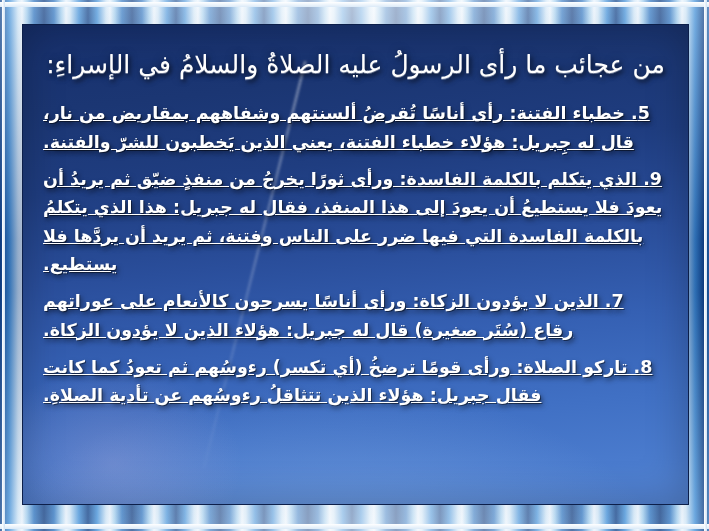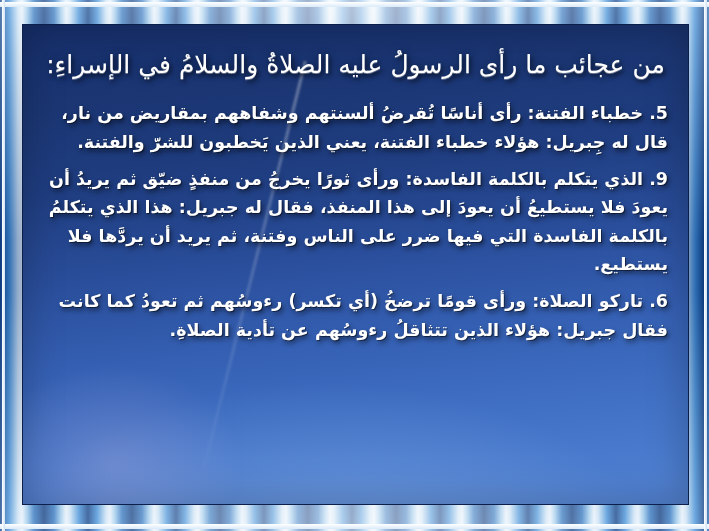--- a/index.html
+++ b/index.html
@@ -136,26 +136,27 @@
     margin: 8px 0 16px 0;
     direction: rtl;
   }
 
   .para {
     font-family: "DejaVu Sans", "Liberation Sans", sans-serif;
     font-size: 17.5px;
     line-height: 1.62;
     color: #ffffff;
     font-weight: bold;
-    text-align: right;
+    text-align: left;
     direction: rtl;
     margin: 0 0 9px 0;
     text-shadow:
       1px 1px 0 rgba(0,0,0,0.45),
       2px 3px 5px rgba(0,0,0,0.55);
+    text-decoration: underline;
   }
   .para:last-child { margin-bottom: 0; }
 </style>
 </head>
 <body>
 
 <div id="slide">
 
   <div class="frame-base"></div>
   <div class="frame-sheen"></div>
@@ -169,18 +170,19 @@
     <div class="glow-bl"></div>
 
     <div id="content">
 
       <div class="title">من عجائب ما رأى الرسولُ عليه الصلاةُ والسلامُ في الإسراءِ:</div>
 
       <p class="para">5. خطباء الفتنة: رأى أناسًا تُقرضُ ألسنتهم وشفاههم بمقاريض من نار، قال له جِبريل: هؤلاء خطباء الفتنة، يعني الذين يَخطبون للشرّ والفتنة.</p>
 
       <p class="para">9. الذي يتكلم بالكلمة الفاسدة: ورأى ثورًا يخرجُ من منفذٍ ضيّق ثم يريدُ أن يعودَ فلا يستطيعُ أن يعودَ إلى هذا المنفذ، فقال له جبريل: هذا الذي يتكلمُ بالكلمة الفاسدة التي فيها ضرر على الناس وفتنة، ثم يريد أن يردَّها فلا يستطيع.</p>
 
+      <p class="para">7. الذين لا يؤدون الزكاة: ورأى أناسًا يسرحون كالأنعام على عوراتهم رقاع (سُتَر صغيرة) قال له جبريل: هؤلاء الذين لا يؤدون الزكاة.</p>
 
-      <p class="para">6. تاركو الصلاة: ورأى قومًا ترضخُ (أي تكسر) رءوسُهم ثم تعودُ كما كانت فقال جبريل: هؤلاء الذين تتثاقلُ رءوسُهم عن تأدية الصلاةِ.</p>
+      <p class="para">8. تاركو الصلاة: ورأى قومًا ترضخُ (أي تكسر) رءوسُهم ثم تعودُ كما كانت فقال جبريل: هؤلاء الذين تتثاقلُ رءوسُهم عن تأدية الصلاةِ.</p>
 
     </div>
   </div>
 </div>
 
 </body></html>

